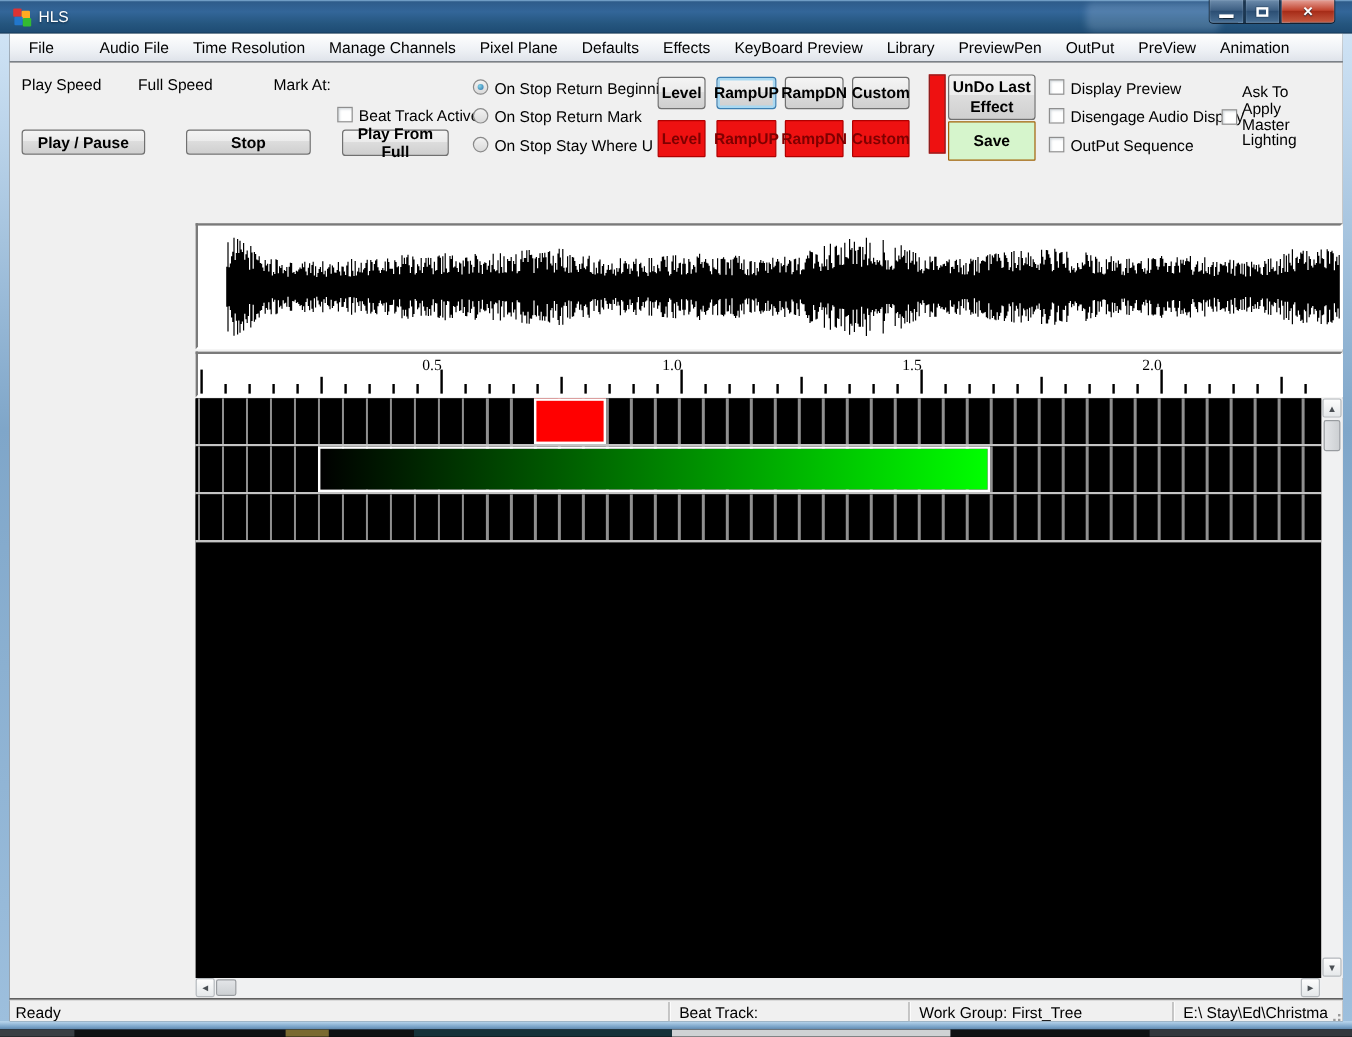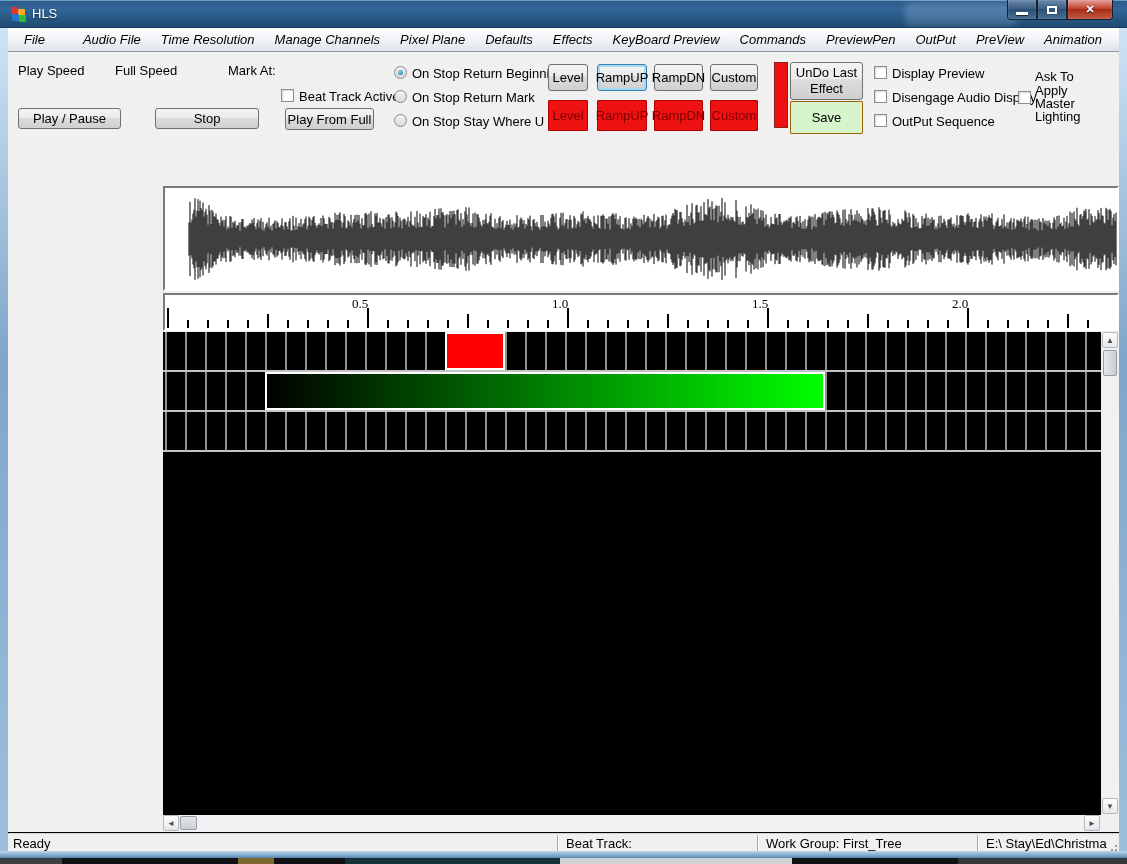--- a/index.html
+++ b/index.html
@@ -23,38 +23,38 @@
     box-shadow:inset 0 0 1px #cfe2f3; font-size:11px; }
   .wbtn:first-child { border-radius:0 0 0 4px; }
   .wbtn.close { width:46px; border-radius:0 0 4px 0;
     background:linear-gradient(#e5a096,#c1442f 45%,#a72c18 50%,#c55a41); }
   .glyph-min { width:12px; height:3px; background:#fff; margin-top:8px; box-shadow:0 1px 1px #123; }
   .glyph-max { width:10px; height:8px; border:2px solid #fff; box-shadow:0 0 1px #123; }
   .glyph-x { font-weight:bold; text-shadow:0 1px 1px #123; }
 
   #menubar { left:8px; top:28px; width:1111px; height:24px;
     background:linear-gradient(#ffffff,#eef1f5 60%,#dfe3ea); border-bottom:1px solid #8f979f;
-    display:flex; align-items:center; padding-left:6px;font-style:italic; }
+    display:flex; align-items:center; padding-left:6px; }
   .menu-item { padding:0 10px; line-height:22px; }
 
   
   .aeroside { top:28px; height:824px; width:8px; background:linear-gradient(180deg,#cfe3f5,#7fa6c9 40%,#9dbfdd); }
   #border-left { left:0; } #border-right { left:1119px; }
   #border-bottom { left:0; top:851px; width:1127px; height:7px;
     background:linear-gradient(180deg,#bcd8ee,#7fa8cc 60%,#5d86ac); }
   #taskbar { left:0; top:858px; width:1127px; height:6px; background:#101214; }
   #taskbar .seg { position:absolute; top:0; height:6px; }
 
   
   #toolbar { left:8px; top:52px; width:1111px; height:133px; background:#f0f0f0; }
   .lbl { position:absolute; white-space:nowrap; }
   .btn { position:absolute; border:1px solid #707070; border-radius:3px;
     background:linear-gradient(#f4f4f4,#ebebeb 45%,#dddddd 46%,#cfcfcf);
     display:flex; align-items:center; justify-content:center; text-align:center;
-    font-family:"Liberation Sans",sans-serif; font-size:13px; }
+    font-family:"Liberation Sans",sans-serif; font-size:13px;font-weight:bold; }
   .btn.focused { border:1px solid #3c7fb1; box-shadow:0 0 0 2px #a9d9f2 inset; }
   .btn.red { background:#ee1111; color:#7e0000; border:1px solid #b00000; border-radius:1px; }
   .btn.green { background:#d6f5cc; border:1px solid #a16207; border-radius:1px; }
   .checkbox { position:absolute; width:13px; height:13px; background:#fff;
     border:1px solid #8e8e8e; box-shadow:inset 1px 1px 2px #d0d6da; }
   .cb-lbl { position:absolute; white-space:nowrap; }
   .radio { position:absolute; width:13px; height:13px; border-radius:50%;
     background:linear-gradient(#f2f2f2,#dadada); border:1px solid #8a8a8a; }
   .radio.sel::after { content:""; position:absolute; left:3px; top:3px; width:5px; height:5px;
     border-radius:50%; background:radial-gradient(circle at 35% 35%,#7fd3e8,#2f6fa8); }
@@ -128,21 +128,21 @@
 
 <div id="menubar" class="abs">
   <span class="menu-item" style="margin-right:18px;">File</span>
   <span class="menu-item">Audio File</span>
   <span class="menu-item">Time Resolution</span>
   <span class="menu-item">Manage Channels</span>
   <span class="menu-item">Pixel Plane</span>
   <span class="menu-item">Defaults</span>
   <span class="menu-item">Effects</span>
   <span class="menu-item">KeyBoard Preview</span>
-  <span class="menu-item">Commands</span>
+  <span class="menu-item">Library</span>
   <span class="menu-item">PreviewPen</span>
   <span class="menu-item">OutPut</span>
   <span class="menu-item">PreView</span>
   <span class="menu-item">Animation</span>
 </div>
 
 <div id="border-left" class="abs aeroside"></div>
 <div id="border-right" class="abs aeroside"></div>
 
 <div id="toolbar" class="abs">

